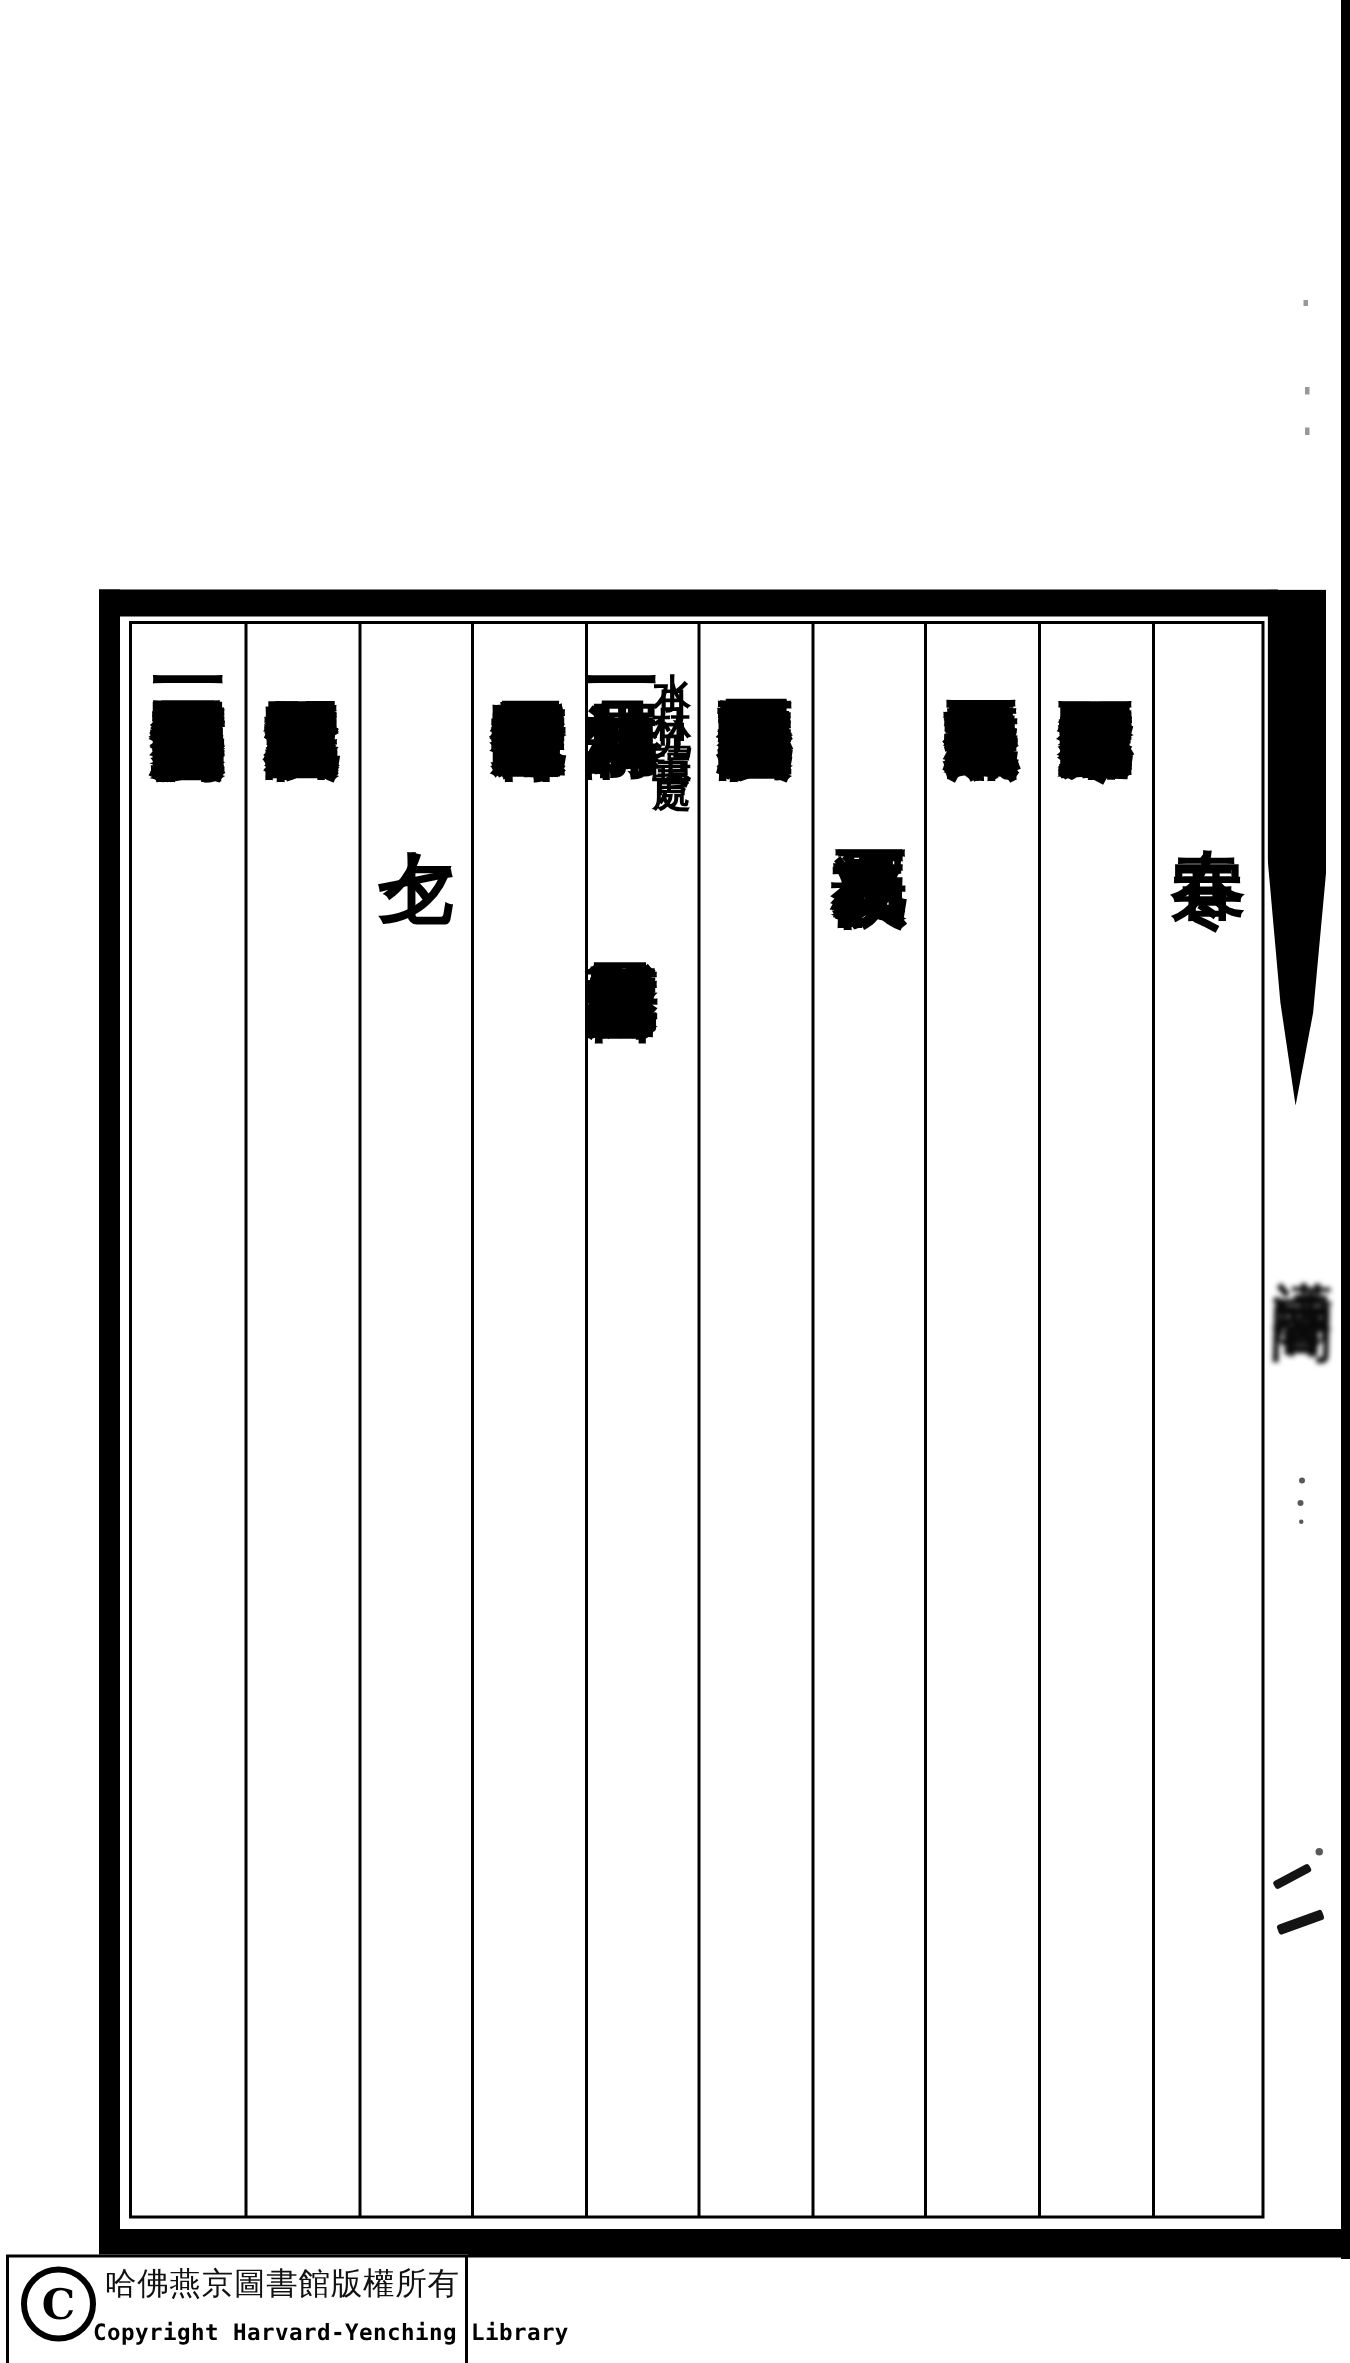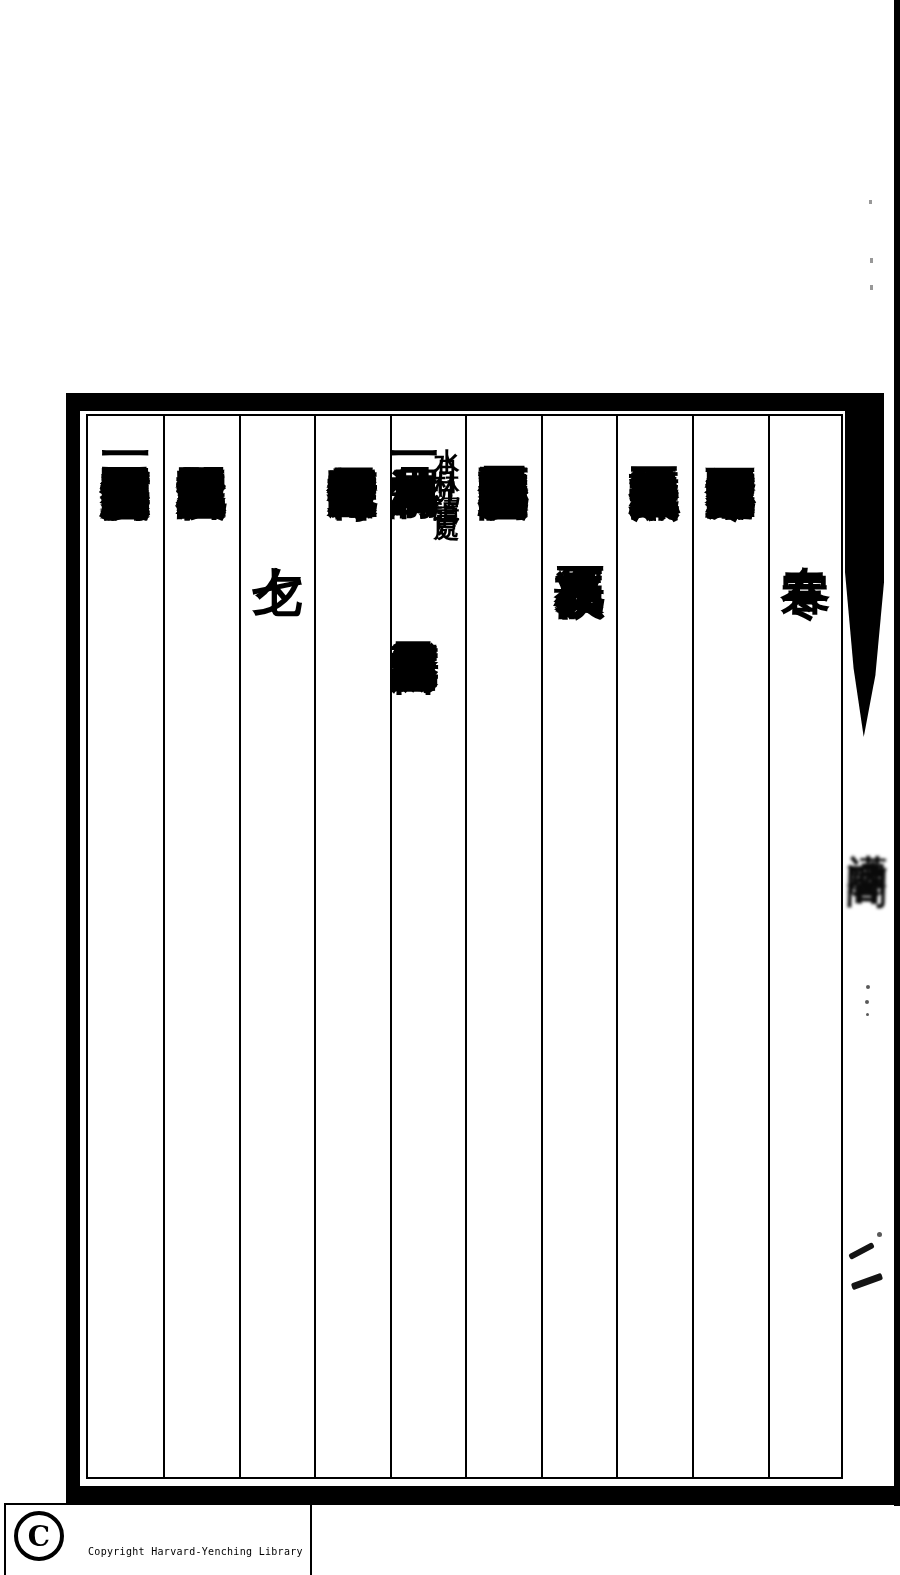--- a/index.html
+++ b/index.html
@@ -37,22 +37,22 @@
   
   .stamp-box { position:absolute; left:4px; top:1503px; width:308px; height:75px;
     border:2px solid #000; background:#fff; }
   .stamp-circle { position:absolute; left:14px; top:1511px; width:50px; height:50px;
     border:4px solid #000; border-radius:50%;
     display:flex; align-items:center; justify-content:center;
     font-family:"DejaVu Serif", serif; font-size:28px; font-weight:700; color:#000; }
   .stamp-cn { position:absolute; left:70px; top:1506px; width:236px; height:32px;
     font-size:21px; line-height:32px; letter-spacing:0.5px; color:#111;
     filter:blur(0.3px); white-space:nowrap; }
-  .stamp-en { position:absolute; left:88px; top:1546px; width:230px;
-    font-family:"DejaVu Sans Mono", monospace; font-size:10px; font-weight:400;
+  .stamp-en { position:absolute; left:62px; top:1546px; width:230px;
+    font-family:"DejaVu Sans Mono", monospace; font-size:15px; font-weight:700;
     letter-spacing:0.3px; color:#000; white-space:nowrap; }
 
   .speck { position:absolute; background:#444; opacity:.55; }
 </style>
 </head>
 <body>
 
 <div id="page">
 
   <div class="band" style="left:894px; top:0; width:6px; height:1506px;"></div>
@@ -102,15 +102,16 @@
   <div class="dotcol" style="left:865px; top:1000px; width:4px; height:4px;"></div>
   <div class="dotcol" style="left:866px; top:1013px; width:3px; height:3px;"></div>
 
   <div class="pagenum-stroke" style="left:848px; top:1248px; width:27px; height:6px; transform:rotate(-28deg);"></div>
   <div class="pagenum-stroke" style="left:851px; top:1278px; width:32px; height:7px; transform:rotate(-20deg);"></div>
   <div class="dotcol" style="left:877px; top:1232px; width:5px; height:5px;"></div>
 
   <div class="stamp-box">
   </div>
   <div class="stamp-circle">C</div>
+  <div class="stamp-cn">哈佛燕京圖書館版權所有</div>
   <div class="stamp-en">Copyright Harvard-Yenching Library</div>
 
 </div>
 
 </body></html>

